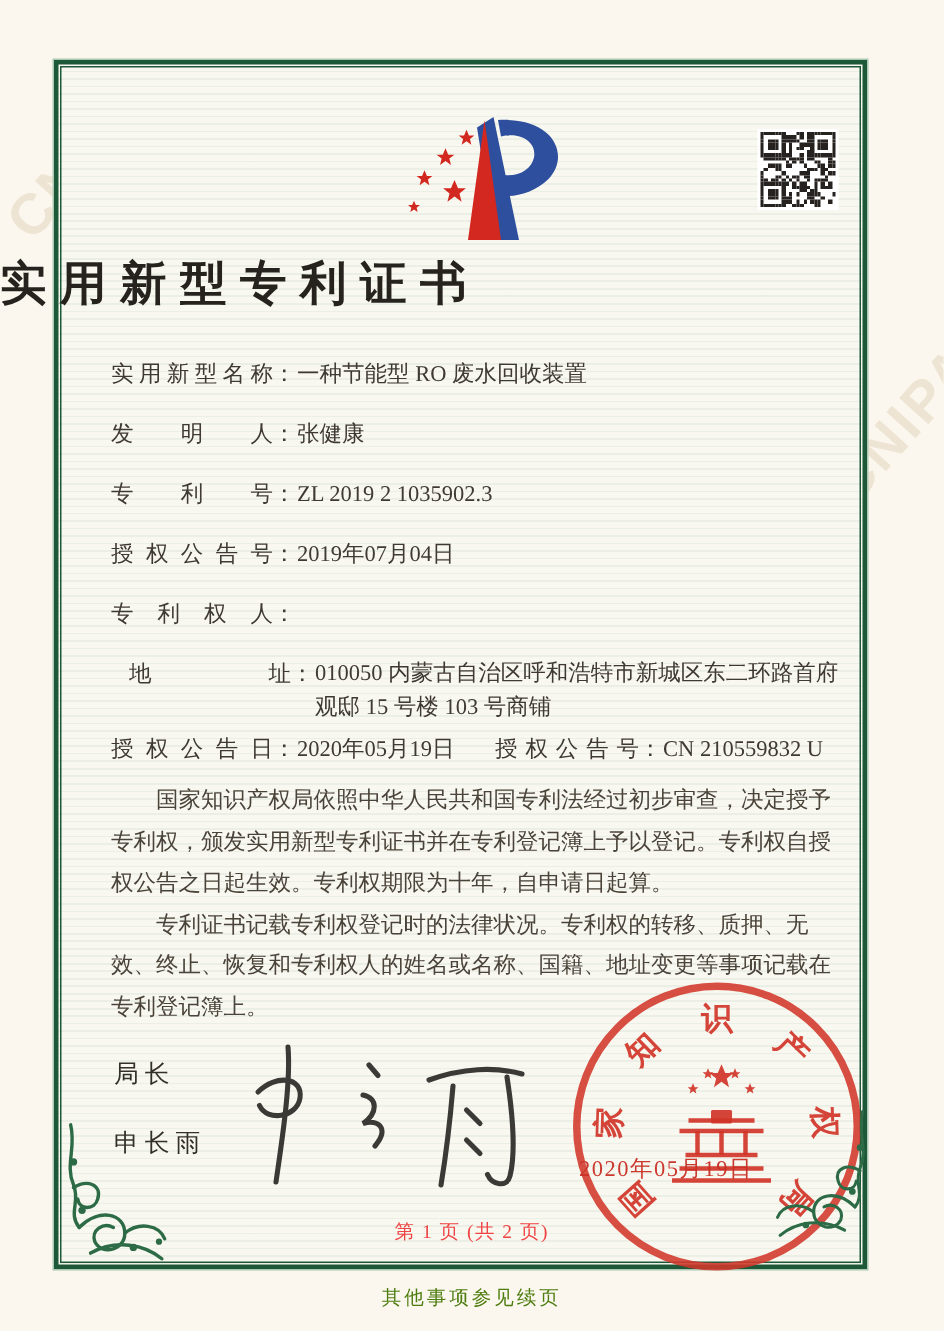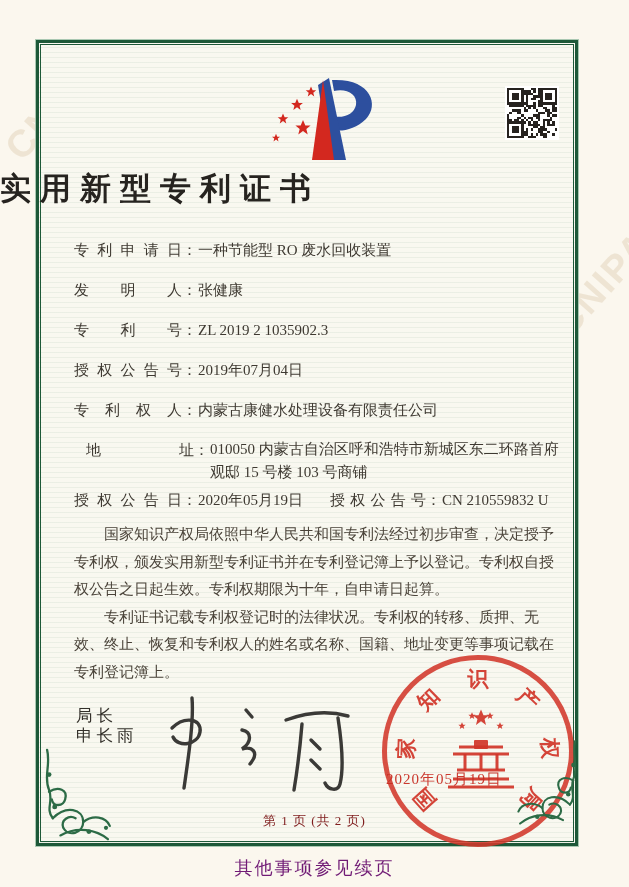--- a/index.html
+++ b/index.html
@@ -74,21 +74,21 @@
   .frow.addr .fvalue{line-height:23px;max-width:356px;}
   .frow.grant{margin-bottom:8px;}
   .frow.grant .fvalue.v1{flex:none;width:132px;}
   .frow.grant .flabel.l2{width:96px;}
 
   .paras{margin-top:8px;color:#4a4339;font-size:15px;line-height:27.5px;width:486px;}
   .paras p{margin:0;text-indent:2em;}
 
   
   .signer{position:absolute;left:76px;top:706px;font-size:16.5px;color:#33302a;letter-spacing:4px;line-height:20px;}
-  .signer .name{margin-top:0;}
+  .signer .name{margin-top:26px;}
 
   .signature{position:absolute;left:158px;top:688px;width:205px;height:112px;}
 
   
   .seal{
     position:absolute;left:382px;top:655px;width:192px;height:192px;
     border:5px solid rgba(210,55,42,0.88);border-radius:50%;
     box-sizing:border-box;
   }
   .seal-ring{position:absolute;inset:0;}
@@ -100,25 +100,25 @@
     transform-origin:center;
   }
   .emblem{position:absolute;left:44px;top:42px;width:100px;height:100px;}
   .seal-date{
     position:absolute;left:386px;top:770px;width:170px;
     font-size:15px;color:rgba(200,45,35,0.95);letter-spacing:1px;white-space:nowrap;
   }
 
   .pagenum{
     position:absolute;left:0;top:812px;width:100%;text-align:center;
-    font-size:13px;color:#7f1d1d;letter-spacing:1px;font-family:Liberation Serif, serif;
+    font-size:13px;color:#ef4444;letter-spacing:1px;font-family:Liberation Serif, serif;
   }
   .note{
     position:absolute;left:0;top:856px;width:100%;text-align:center;
-    font-size:18px;color:#701a75;letter-spacing:2px;
+    font-size:13px;color:#4d7c0f;letter-spacing:2px;
   }
 
   .orn{position:absolute;pointer-events:none;}
   .orn.bl{left:39px;top:748px;width:96px;height:95px;}
   .orn.br{left:496px;top:724px;width:86px;height:120px;transform:scaleX(-1);}
 </style>
 </head>
 <body>
 
 <div class="page">
@@ -587,21 +587,21 @@
       <div></div>
       <div></div>
       <div></div>
     </div>
 
   <div class="title">实用新型专利证书</div>
 
   <div class="content">
 
     <div class="frow">
-      <span class="flabel">专利申请日</span>
+      <span class="flabel">实用新型名称</span>
         <span class="fcolon">：</span>
       <span class="fvalue">一种节能型 RO 废水回收装置</span>
     </div>
 
     <div class="frow">
       <span class="flabel">发明人</span>
         <span class="fcolon">：</span>
       <span class="fvalue">张健康</span>
     </div>
 
@@ -613,21 +613,20 @@
 
     <div class="frow">
       <span class="flabel">授权公告号</span>
         <span class="fcolon">：</span>
       <span class="fvalue">2019年07月04日</span>
     </div>
 
     <div class="frow">
       <span class="flabel">专利权人</span>
         <span class="fcolon">：</span>
-      <span class="fvalue">内蒙古康健水处理设备有限责任公司</span>
     </div>
 
     <div class="frow addr">
       <span class="flabel">地址</span>
         <span class="fcolon">：</span>
       <span class="fvalue">010050 内蒙古自治区呼和浩特市新城区东二环路首府观邸 15 号楼 103 号商铺</span>
     </div>
 
     <div class="frow grant">
       <span class="flabel">授权公告日</span>

